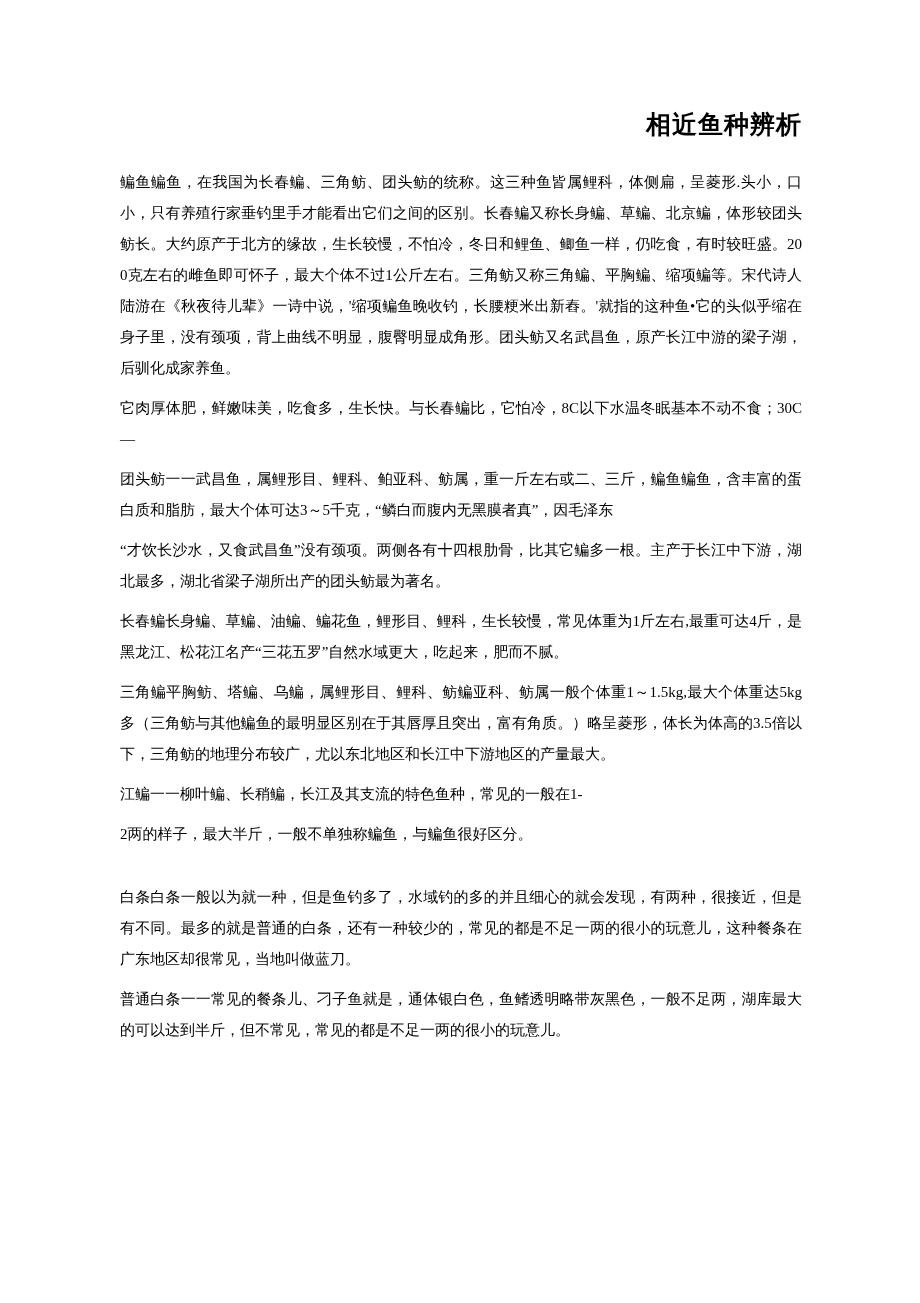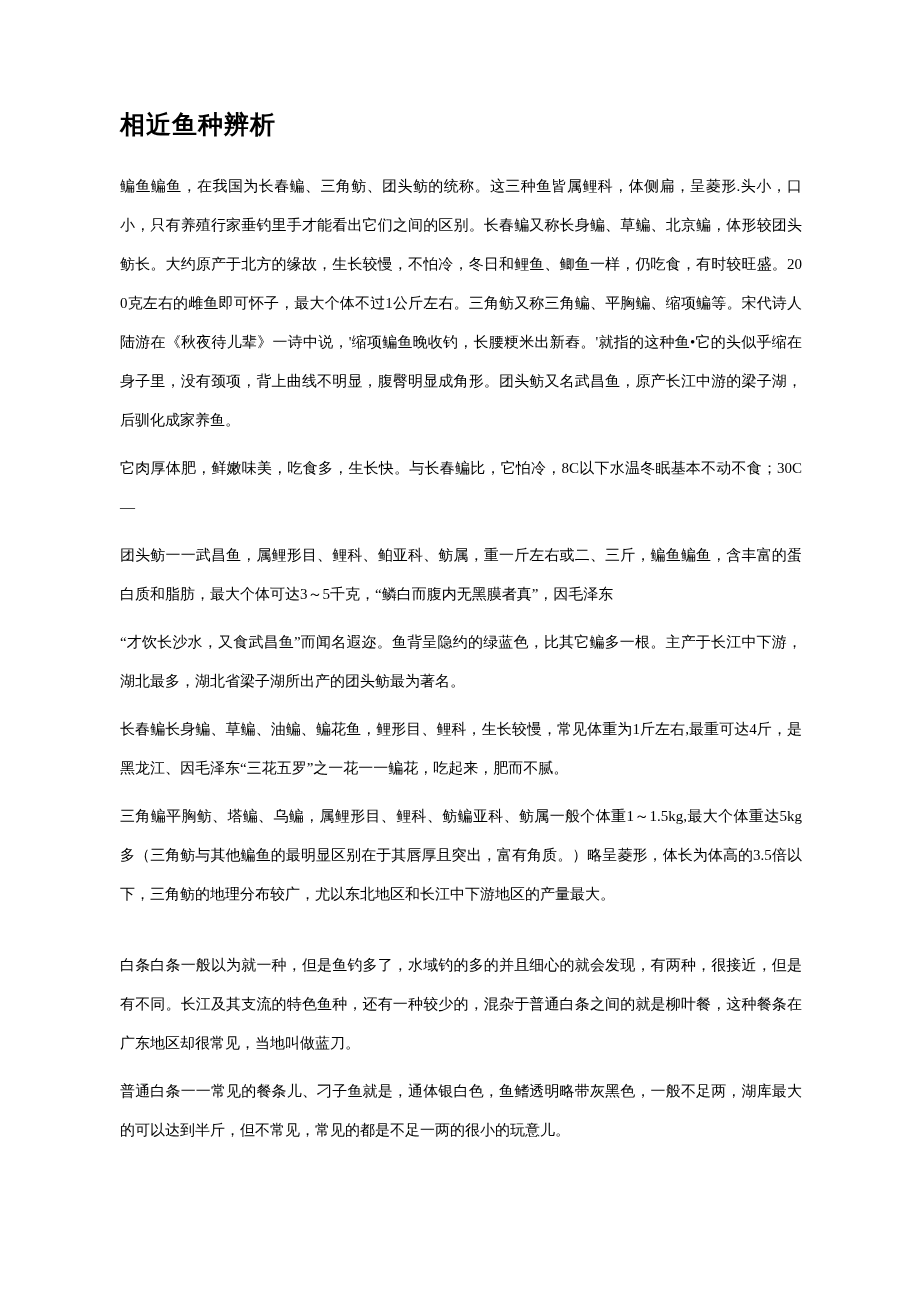--- a/index.html
+++ b/index.html
@@ -10,44 +10,46 @@
   .page {
     width: 920px;
     min-height: 1303px;
     box-sizing: border-box;
     background: #ffffff;
     padding: 108px 118px 60px 120px;
     font-family: "Liberation Serif", "DejaVu Serif", serif;
     color: #000000;
   }
   .doc-title {
-    text-align: left;
+    text-align: right;
     font-size: 25px;
     font-weight: bold;
     margin: 0 0 26px 0;
     letter-spacing: 1px;
   }
   .para {
     font-size: 15px;
-    line-height: 39px;
+    line-height: 31px;
     text-align: justify;
     margin: 0 0 9px 0;
     word-break: break-all;
   }
   .para.gap-before {
     margin-top: 32px;
   }
 </style>
 </head>
 <body>
 
 <div class="page">
   <h1 class="doc-title">相近鱼种辨析</h1>
 
   <p class="para">鳊鱼鳊鱼，在我国为长春鳊、三角鲂、团头鲂的统称。这三种鱼皆属鲤科，体侧扁，呈菱形.头小，口小，只有养殖行家垂钓里手才能看出它们之间的区别。长春鳊又称长身鳊、草鳊、北京鳊，体形较团头鲂长。大约原产于北方的缘故，生长较慢，不怕冷，冬日和鲤鱼、鲫鱼一样，仍吃食，有时较旺盛。200克左右的雌鱼即可怀子，最大个体不过1公斤左右。三角鲂又称三角鳊、平胸鳊、缩项鳊等。宋代诗人陆游在《秋夜待儿辈》一诗中说，'缩项鳊鱼晚收钓，长腰粳米出新舂。'就指的这种鱼•它的头似乎缩在身子里，没有颈项，背上曲线不明显，腹臀明显成角形。团头鲂又名武昌鱼，原产长江中游的梁子湖，后驯化成家养鱼。</p>
   <p class="para">它肉厚体肥，鲜嫩味美，吃食多，生长快。与长春鳊比，它怕冷，8C以下水温冬眠基本不动不食；30C—</p>
   <p class="para">团头鲂一一武昌鱼，属鲤形目、鲤科、鲌亚科、鲂属，重一斤左右或二、三斤，鳊鱼鳊鱼，含丰富的蛋白质和脂肪，最大个体可达3～5千克，“鳞白而腹内无黑膜者真”，因毛泽东</p>
-  <p class="para">“才饮长沙水，又食武昌鱼”而闻名遐迩。鱼背呈隐约的绿蓝色，比其它鳊多一根。主产于长江中下游，湖北最多，湖北省梁子湖所出产的团头鲂最为著名。</p>
-  <p class="para">长春鳊长身鳊、草鳊、油鳊、鳊花鱼，鲤形目、鲤科，生长较慢，常见体重为1斤左右,最重可达4斤，是黑龙江、因毛泽东“三花五罗”之一花一一鳊花，吃起来，肥而不腻。</p>
+  <p class="para">“才饮长沙水，又食武昌鱼”没有颈项。两侧各有十四根肋骨，比其它鳊多一根。主产于长江中下游，湖北最多，湖北省梁子湖所出产的团头鲂最为著名。</p>
+  <p class="para">长春鳊长身鳊、草鳊、油鳊、鳊花鱼，鲤形目、鲤科，生长较慢，常见体重为1斤左右,最重可达4斤，是黑龙江、松花江名产“三花五罗”自然水域更大，吃起来，肥而不腻。</p>
   <p class="para">三角鳊平胸鲂、塔鳊、乌鳊，属鲤形目、鲤科、鲂鳊亚科、鲂属一般个体重1～1.5kg,最大个体重达5kg多（三角鲂与其他鳊鱼的最明显区别在于其唇厚且突出，富有角质。）略呈菱形，体长为体高的3.5倍以下，三角鲂的地理分布较广，尤以东北地区和长江中下游地区的产量最大。</p>
-  <p class="para gap-before">白条白条一般以为就一种，但是鱼钓多了，水域钓的多的并且细心的就会发现，有两种，很接近，但是有不同。长江及其支流的特色鱼种，还有一种较少的，混杂于普通白条之间的就是柳叶餐，这种餐条在广东地区却很常见，当地叫做蓝刀。</p>
+  <p class="para">江鳊一一柳叶鳊、长稍鳊，长江及其支流的特色鱼种，常见的一般在1-</p>
+  <p class="para">2两的样子，最大半斤，一般不单独称鳊鱼，与鳊鱼很好区分。</p>
+  <p class="para gap-before">白条白条一般以为就一种，但是鱼钓多了，水域钓的多的并且细心的就会发现，有两种，很接近，但是有不同。最多的就是普通的白条，还有一种较少的，常见的都是不足一两的很小的玩意儿，这种餐条在广东地区却很常见，当地叫做蓝刀。</p>
   <p class="para">普通白条一一常见的餐条儿、刁子鱼就是，通体银白色，鱼鳍透明略带灰黑色，一般不足两，湖库最大的可以达到半斤，但不常见，常见的都是不足一两的很小的玩意儿。</p>
 </div>
 
 </body></html>

